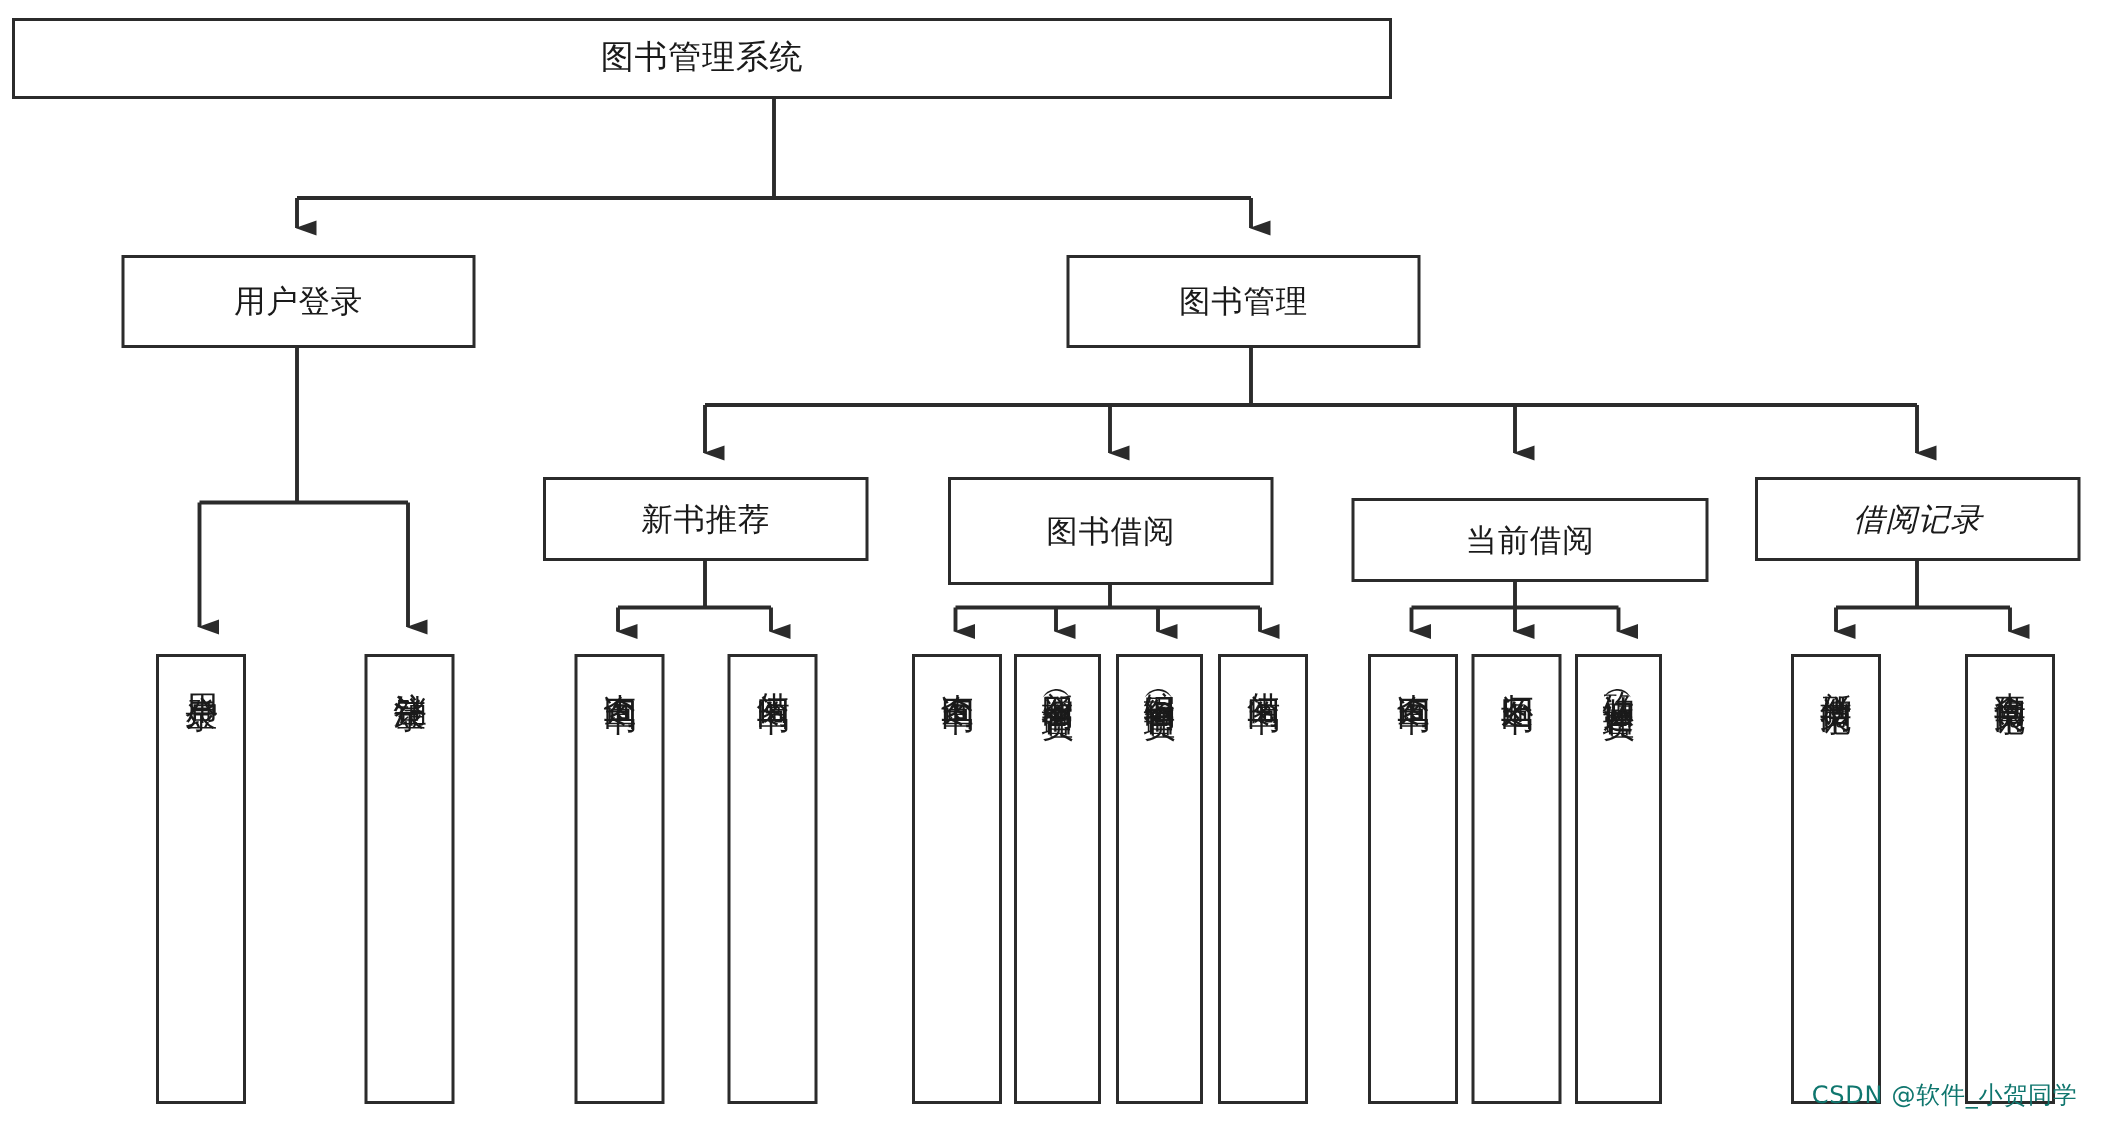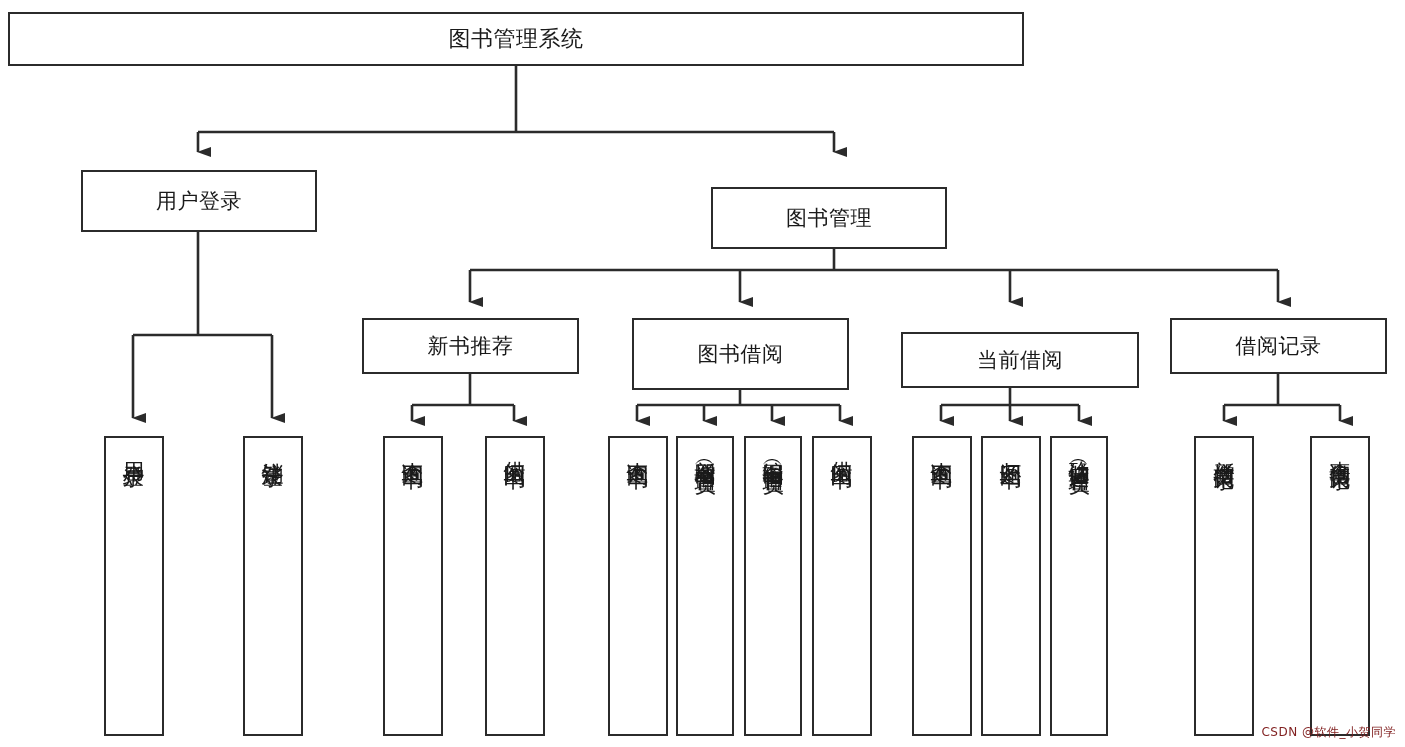--- a/index.html
+++ b/index.html
@@ -62,24 +62,24 @@
     line-height: 1.05;
     letter-spacing: 2px;
     white-space: nowrap;
     margin: 0 auto;
   }
   .node.v.tall .label {
     font-size: 21px;
   }
   .watermark {
     position: absolute;
-    right: 9px;
+    right: 20px;
     bottom: 6px;
-    font-size: 12px;
-    color: #7f1d1d;
+    font-size: 16px;
+    color: #0f766e;
     letter-spacing: 0.5px;
     white-space: nowrap;
   }
 </style>
 </head>
 <body>
 
 <div id="canvas">
 
   <svg class="connectors" viewBox="0 0 1405 747" xmlns="http://www.w3.org/2000/svg">
@@ -125,41 +125,41 @@
       <path d="M 1010 405 L 1010 421" marker-end="url(#arrow)"></path>
       <path d="M 1079 405 L 1079 421" marker-end="url(#arrow)"></path>
 
       <path d="M 1278 374 L 1278 405"></path>
       <path d="M 1224 405 L 1340 405"></path>
       <path d="M 1224 405 L 1224 421" marker-end="url(#arrow)"></path>
       <path d="M 1340 405 L 1340 421" marker-end="url(#arrow)"></path>
     </g>
   </svg>
 
-  <div class="node h root" style="left:8px; top:12px; width:1016px; height:54px;">
+  <div class="node h root" style="left:8px; top:12px; width:920px; height:54px;">
     <span class="label">图书管理系统</span>
   </div>
 
   <div class="node h" style="left:81px; top:170px; width:236px; height:62px;">
     <span class="label">用户登录</span>
   </div>
-  <div class="node h" style="left:711px; top:170px; width:236px; height:62px;margin-top:17px;">
+  <div class="node h" style="left:711px; top:170px; width:236px; height:62px;">
     <span class="label">图书管理</span>
   </div>
 
   <div class="node h" style="left:362px; top:318px; width:217px; height:56px;align-items:center;">
     <span class="label">新书推荐</span>
   </div>
   <div class="node h" style="left:632px; top:318px; width:217px; height:72px;">
     <span class="label">图书借阅</span>
   </div>
   <div class="node h" style="left:901px; top:332px; width:238px; height:56px;">
     <span class="label">当前借阅</span>
   </div>
-  <div class="node h" style="left:1170px; top:318px; width:217px; height:56px;">
+  <div class="node h" style="left:1170px; top:318px; width:217px; height:56px;font-style:italic;">
     <span class="label">借阅记录</span>
   </div>
 
   <div class="node v" style="left:104px; top:436px; width:60px; height:300px;">
     <span class="label">用户登录</span>
   </div>
   <div class="node v" style="left:243px; top:436px; width:60px; height:300px;">
     <span class="label">注销登录</span>
   </div>
 

